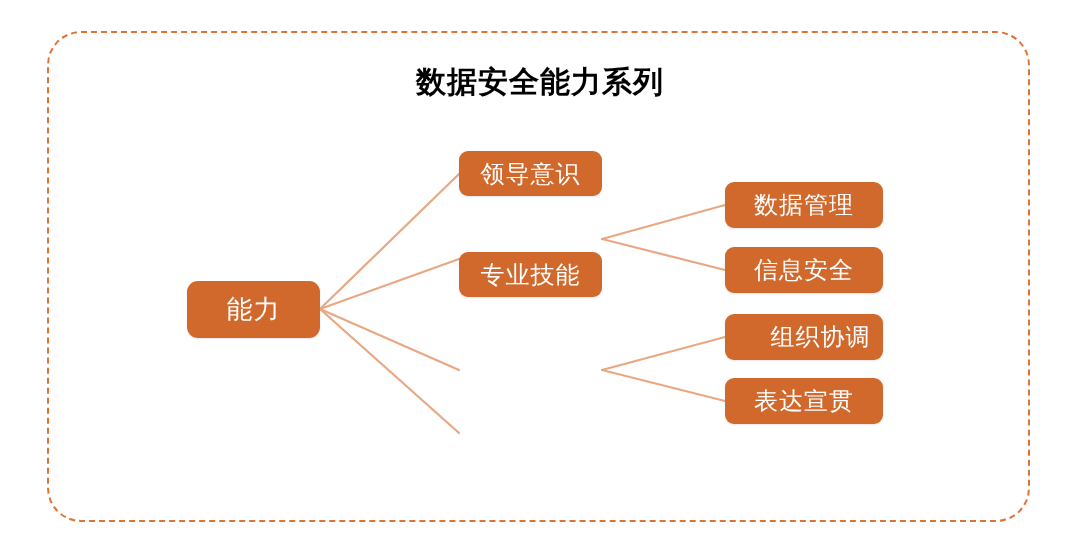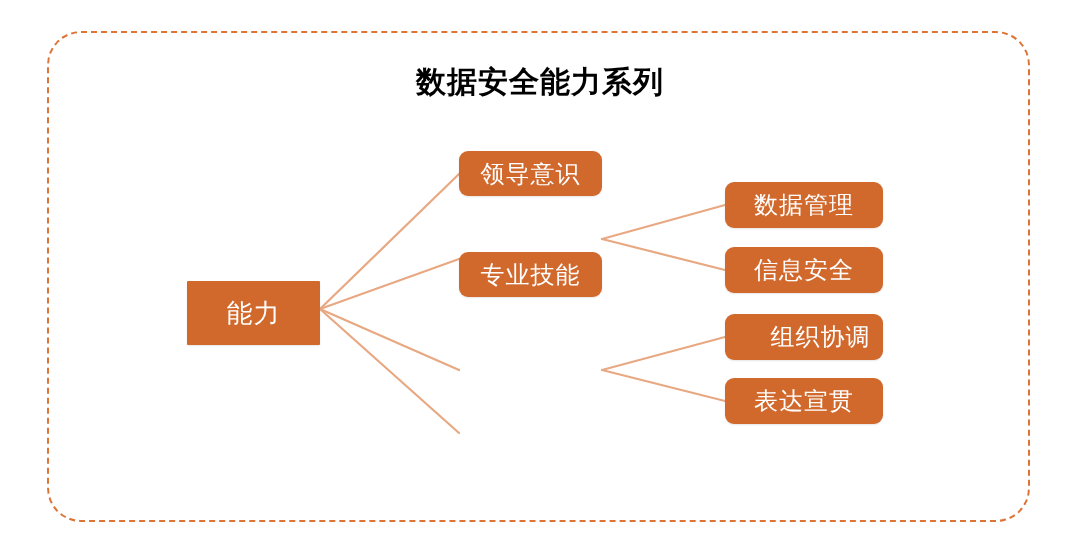--- a/index.html
+++ b/index.html
@@ -61,22 +61,22 @@
     font-size: 24px;
     font-weight: normal;
     letter-spacing: 1px;
     white-space: nowrap;
     box-shadow: 0 1px 2px rgba(0,0,0,0.10);
   }
   .node.root {
     left: 187px;
     top: 281px;
     width: 133px;
-    height: 64px;
-    border-radius: 1px;
+    height: 57px;
+    border-radius: 11px;
     font-size: 26px;
   }
   .node.level2 {
     left: 459px;
     width: 143px;
     height: 45px;
   }
   .node.level3 {
     left: 725px;
     width: 158px;

